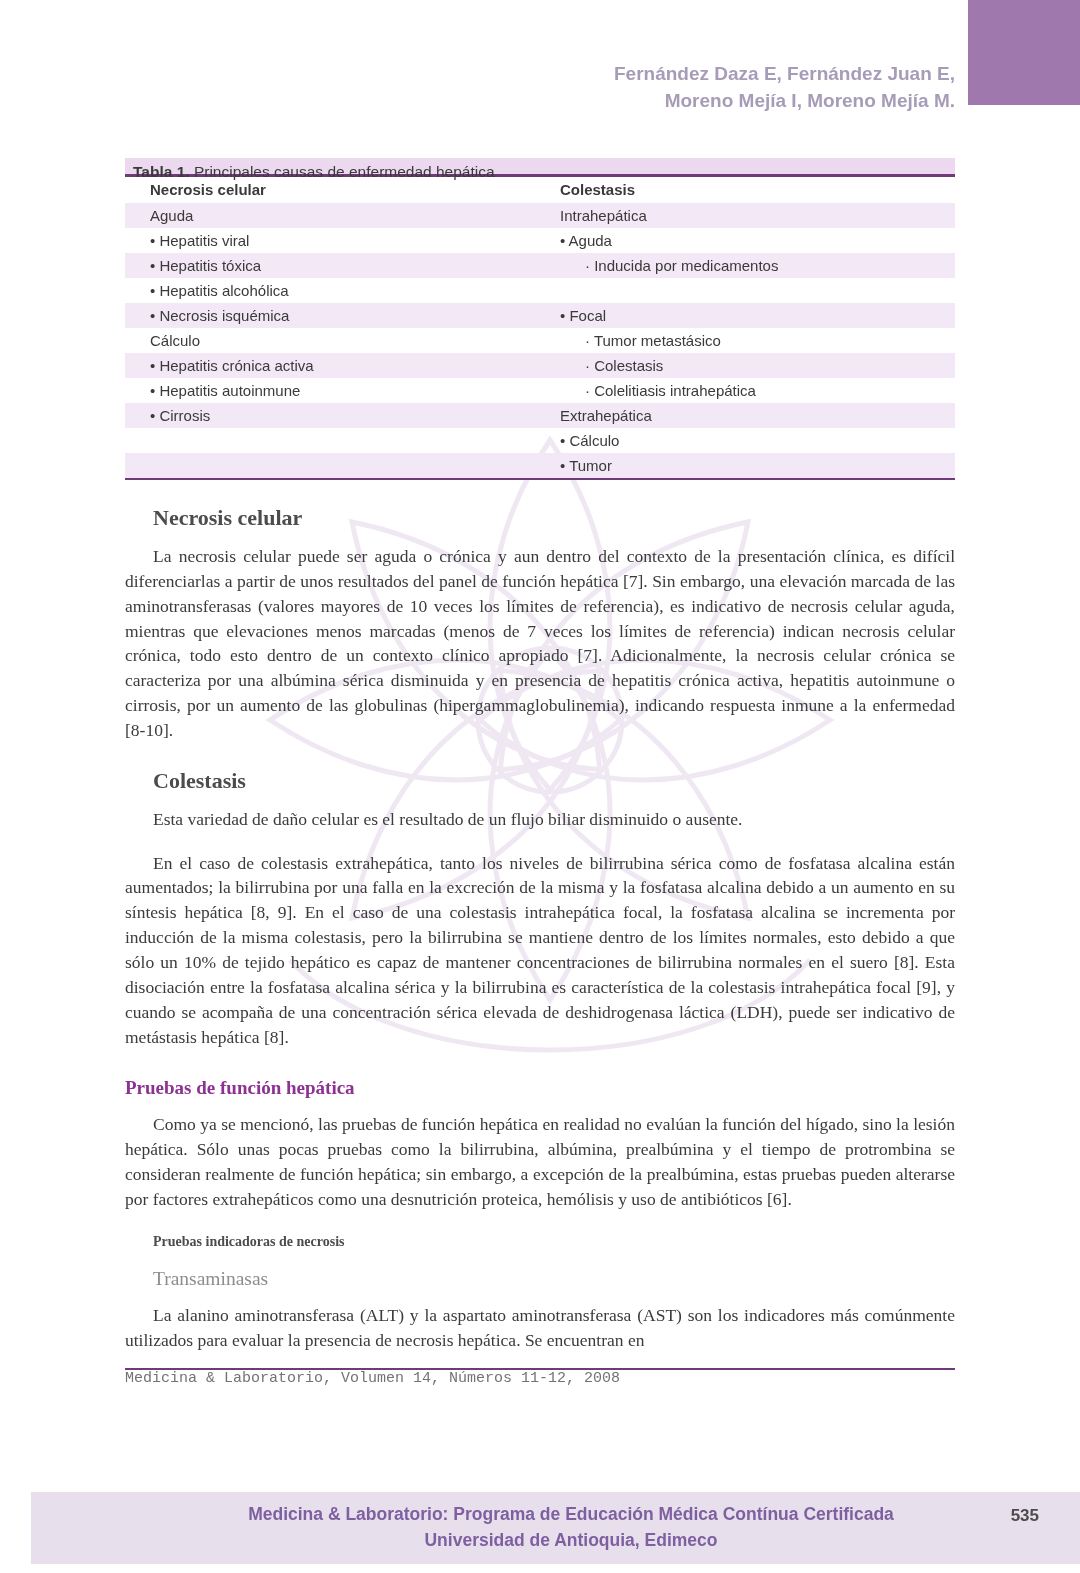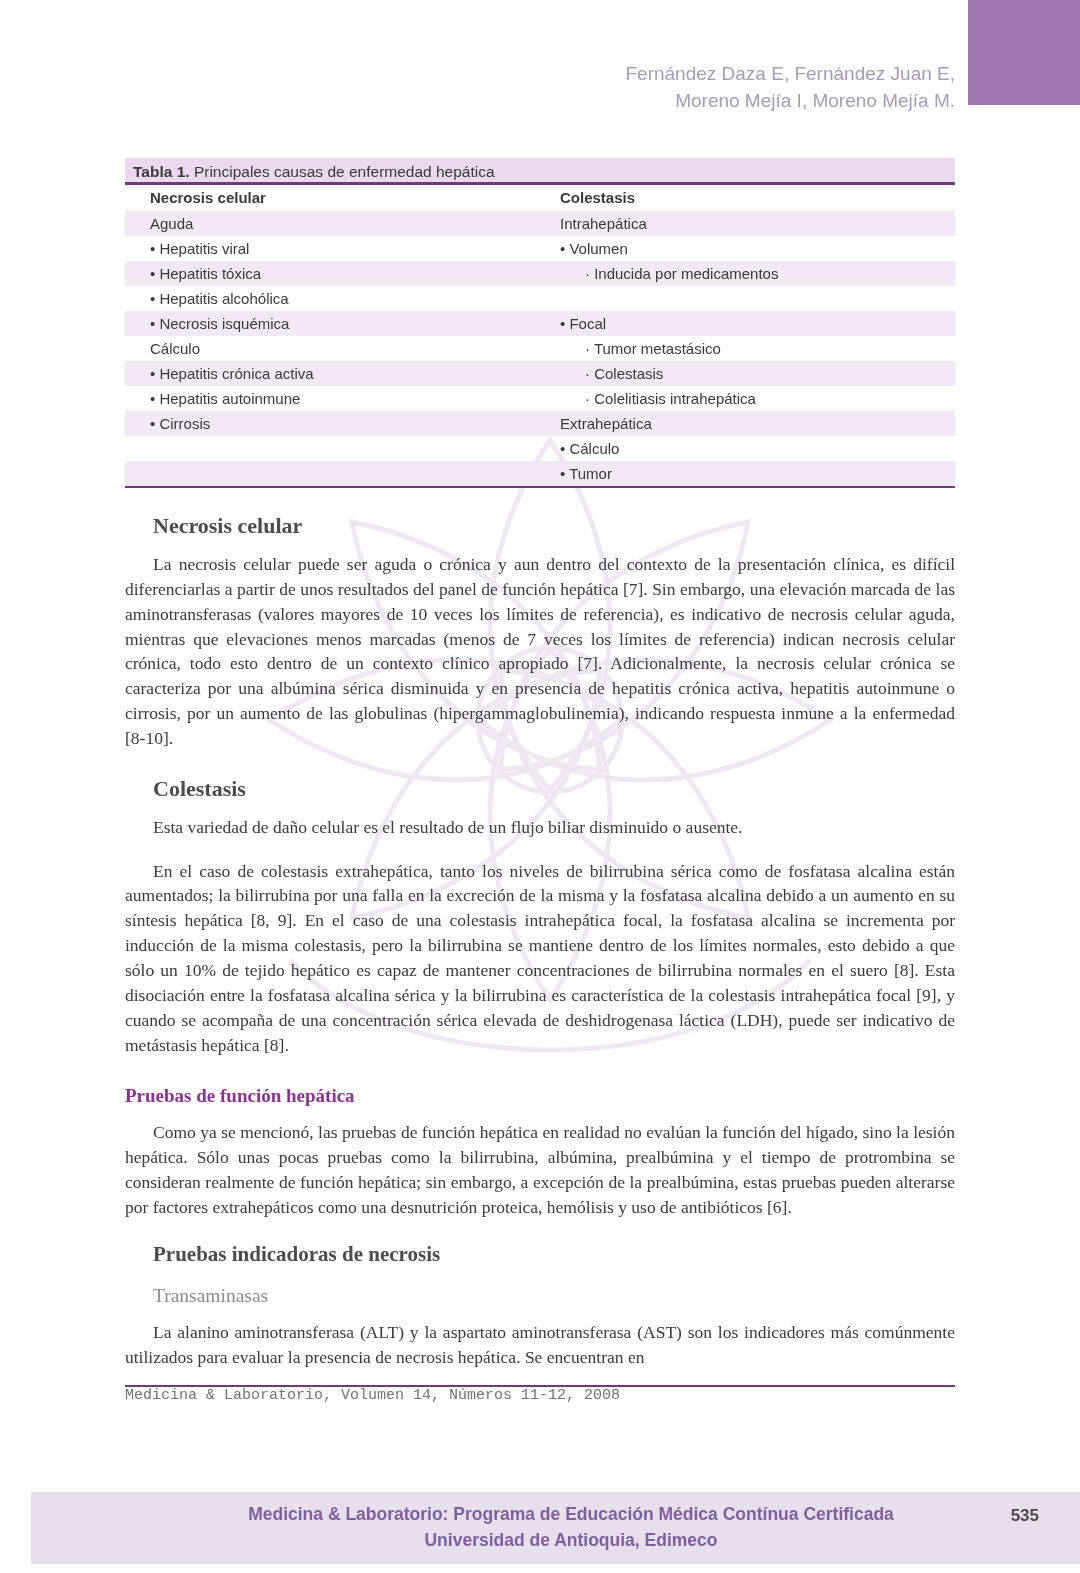--- a/index.html
+++ b/index.html
@@ -7,46 +7,46 @@
     position:relative;width:1080px;height:1573px;background:#ffffff;
     overflow:hidden;font-family:"Liberation Serif",serif;color:#3b3b3b;
   }
   
   .corner-block{position:absolute;top:0;right:0;width:112px;height:105px;background:#9f79ae;}
   
   .watermark{position:absolute;left:170px;top:320px;z-index:0;opacity:.85;}
   
   .authors{
     position:absolute;top:60px;right:125px;text-align:right;z-index:1;
-    font-family:"Liberation Sans",sans-serif;font-size:19px;line-height:27px;color:#a79cb8;
+    font-family:"Liberation Sans",sans-serif;font-size:19px;line-height:27px;color:#a79cb8;font-weight:bold;
   }
   
   .content{position:absolute;left:125px;top:0;width:830px;z-index:1;}
   
   .tbl{margin-top:158px;font-family:"Liberation Sans",sans-serif;font-size:15px;color:#3a3a3a;}
-  .t-title{height:24px;line-height:28px;background:#ecd9ef;padding-left:8px;font-size:15.5px;}
+  .t-title{height:16px;line-height:28px;background:#ecd9ef;padding-left:8px;font-size:15.5px;}
   .t-title-bold{font-weight:bold;}
   .t-rule{height:3px;background:#6e3a78;}
   .t-rule.bottom{height:2px;}
   .t-head{display:flex;height:26px;line-height:26px;font-weight:bold;}
   .t-row{display:flex;height:25px;line-height:25px;}
   .t-row.shade{background:#f3e8f6;}
   .t-cell{box-sizing:border-box;}
   .t-cell.left{flex:0 0 435px;padding-left:25px;}
   .t-cell.right{flex:1;}
   .t-cell.ind2{padding-left:25px;}
   .t-head .t-cell.right{padding-left:0;}
   
   .body-text{
     font-size:17.5px;line-height:1.42;color:#3b3b3b;text-align:justify;
     text-indent:28px;margin:13px 0 0 0;
   }
   .h2{font-size:22px;font-weight:bold;color:#4c4c4c;margin:25px 0 0 28px;}
   .h1-purple{font-size:19px;font-weight:bold;color:#8c3292;margin:28px 0 0 0;}
-  .h3{font-size:21px;font-weight:bold;color:#4c4c4c;margin:22px 0 0 28px;}
+  .h3{font-size:14px;font-weight:bold;color:#4c4c4c;margin:22px 0 0 28px;}
   .sub{font-size:19.5px;color:#8d8d8d;margin:18px 0 0 28px;}
   
   .foot-rule{height:2px;background:#6e3a78;margin-top:16px;}
   .journal-line{
     font-family:Liberation Mono, monospace;font-size:15px;color:#737373;
   }
   .band{
     position:absolute;left:0;top:1492px;width:1080px;height:72px;background:#e7dfeb;z-index:2;
     text-align:center;font-family:"Liberation Sans",sans-serif;font-weight:bold;
     font-size:17.5px;line-height:26px;color:#7e5fa0;padding-top:9px;box-sizing:border-box;margin-left:31px;
@@ -93,21 +93,21 @@
         <span class="t-cell left">Necrosis celular</span>
         <span class="t-cell right">Colestasis</span>
       </div>
 
       <div class="t-row shade">
         <span class="t-cell left">Aguda</span>
         <span class="t-cell right">Intrahepática</span>
       </div>
       <div class="t-row">
         <span class="t-cell left">• Hepatitis viral</span>
-        <span class="t-cell right">• Volumen</span>
+        <span class="t-cell right">• Aguda</span>
       </div>
       <div class="t-row shade">
         <span class="t-cell left">• Hepatitis tóxica</span>
         <span class="t-cell right ind2">· Inducida por medicamentos</span>
       </div>
       <div class="t-row">
         <span class="t-cell left">• Hepatitis alcohólica</span>
       </div>
       <div class="t-row shade">
         <span class="t-cell left">• Necrosis isquémica</span>

